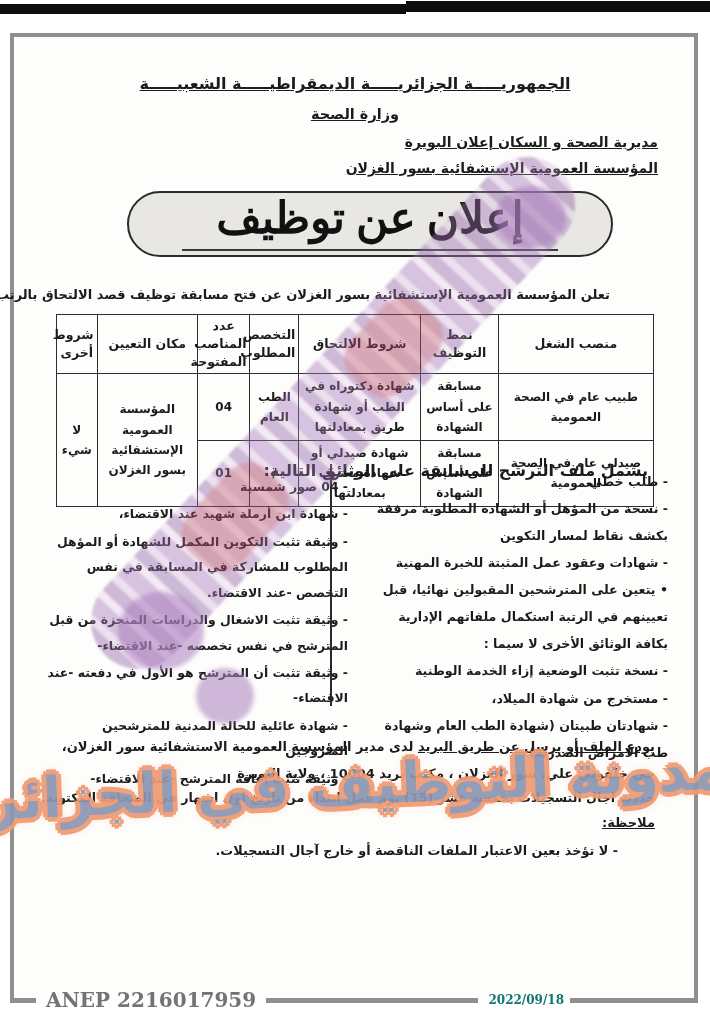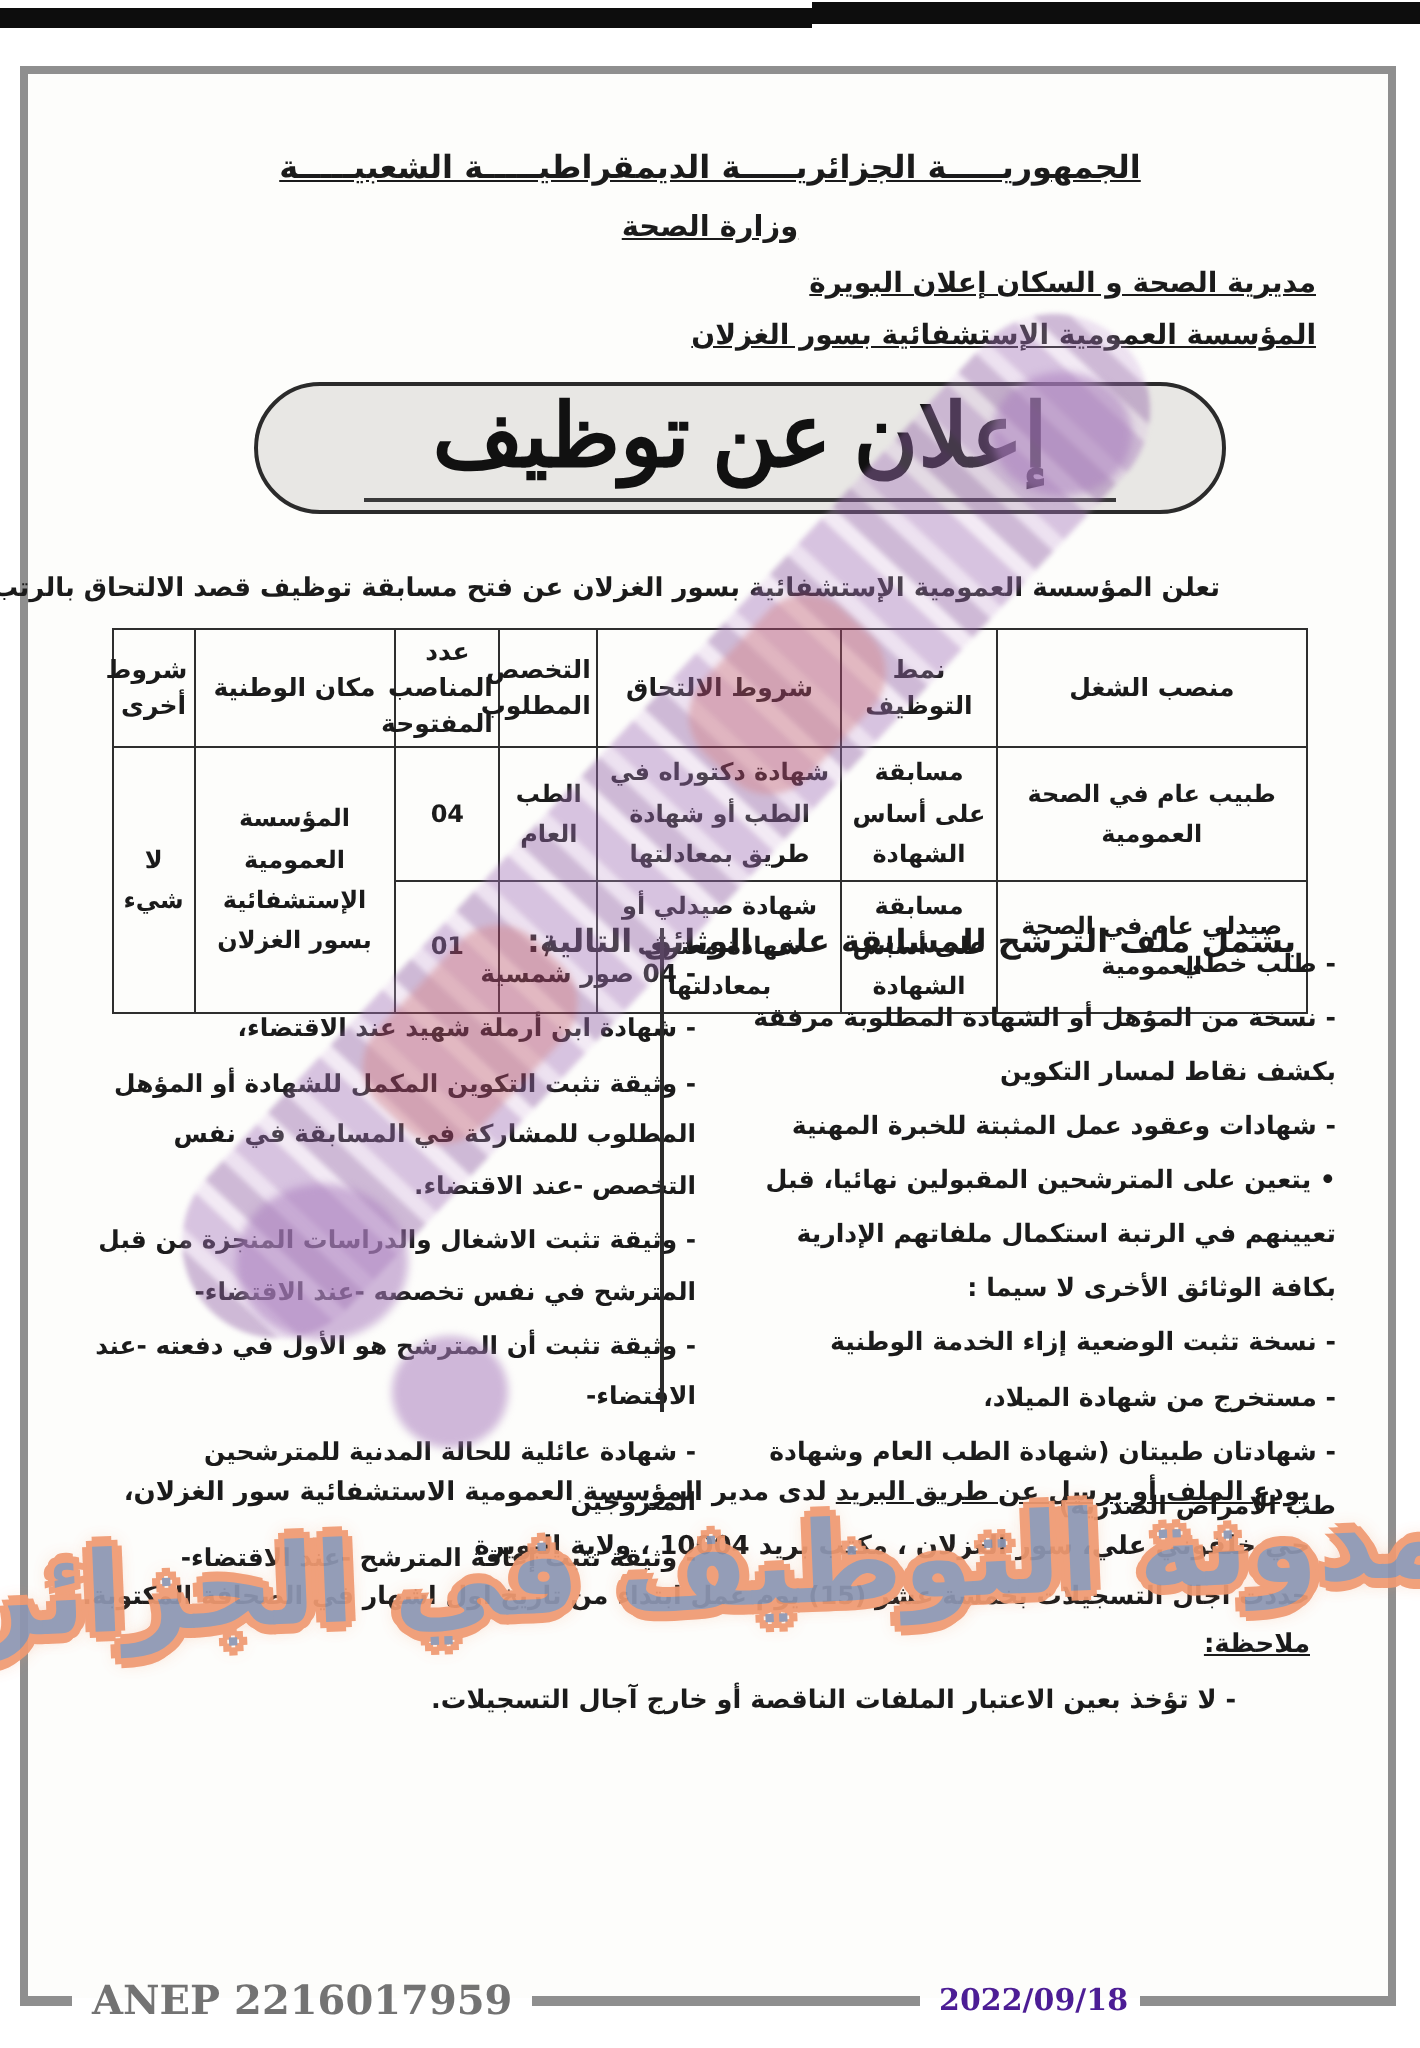--- a/index.html
+++ b/index.html
@@ -99,21 +99,21 @@
   
   .footer{
     top:984px;left:10px;right:12px;height:32px;
     display:flex;align-items:center;direction:ltr;z-index:7;
   }
   .f-rule{height:5px;background:#8f8f8f;}
   .f-rule.short{width:26px;}
   .f-rule.long{flex:1;}
   .f-rule.end{width:128px;}
   .f-anep{font-family:"DejaVu Serif",serif;font-weight:bold;font-size:20px;color:#737373;margin:0 10px;}
-  .f-date{font-family:"DejaVu Serif",serif;font-weight:bold;font-size:15px;color:#4c1d95;margin:0 6px 0 10px;}
+  .f-date{font-family:"DejaVu Serif",serif;font-weight:bold;font-size:12px;color:#0f766e;margin:0 6px 0 10px;}
 </style>
 </head>
 <body>
 
 <div class="abs topbar-left"></div>
 <div class="abs topbar-right"></div>
 
 <div class="abs frame"></div>
 
 <div class="abs h-republic">الجمهوريـــــة الجزائريـــــة الديمقراطيـــــة الشعبيـــــة</div>
@@ -138,21 +138,21 @@
         <col style="width:16.8%">
         <col style="width:6.8%">
     </colgroup>
     <thead>
       <tr>
         <th>منصب الشغل</th>
         <th>نمط التوظيف</th>
         <th>شروط الالتحاق</th>
         <th>التخصص المطلوب</th>
         <th>عدد المناصب المفتوحة</th>
-        <th>مكان الوطنية</th>
+        <th>مكان التعيين</th>
         <th>شروط أخرى</th>
       </tr>
     </thead>
     <tbody>
       <tr>
         <td>طبيب عام في الصحة العمومية</td>
         <td>مسابقة على أساس الشهادة</td>
         <td>شهادة دكتوراه في الطب أو شهادة طريق بمعادلتها</td>
         <td>الطب العام</td>
         <td>04</td>

